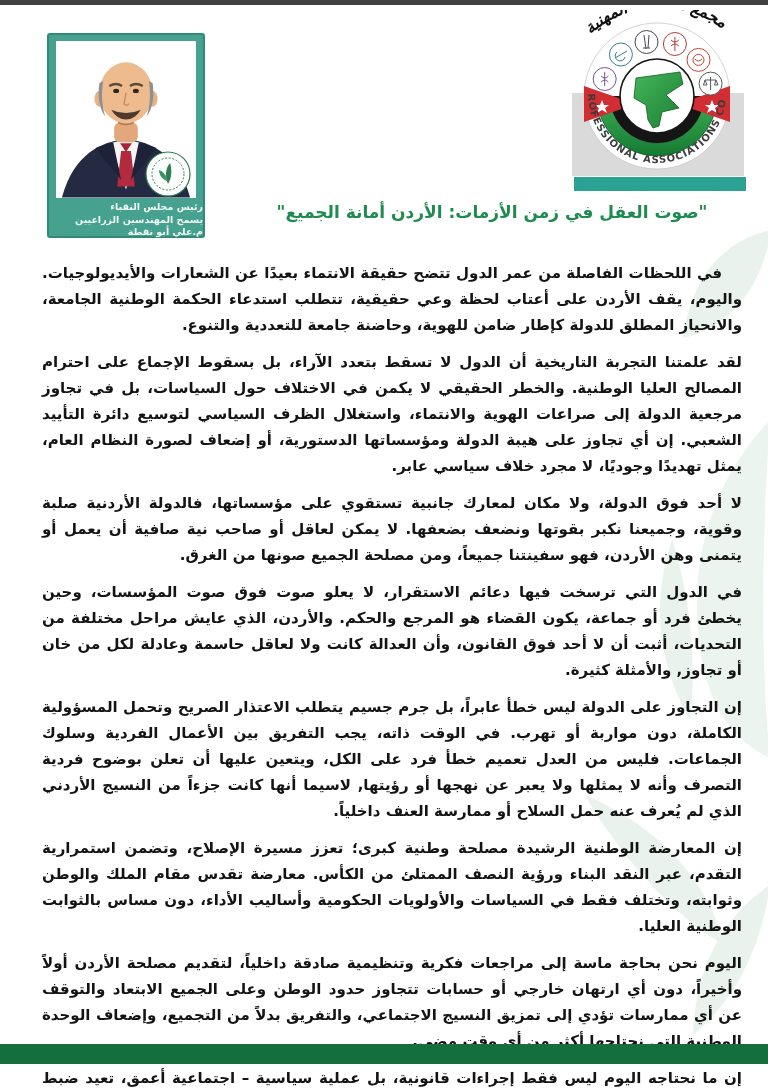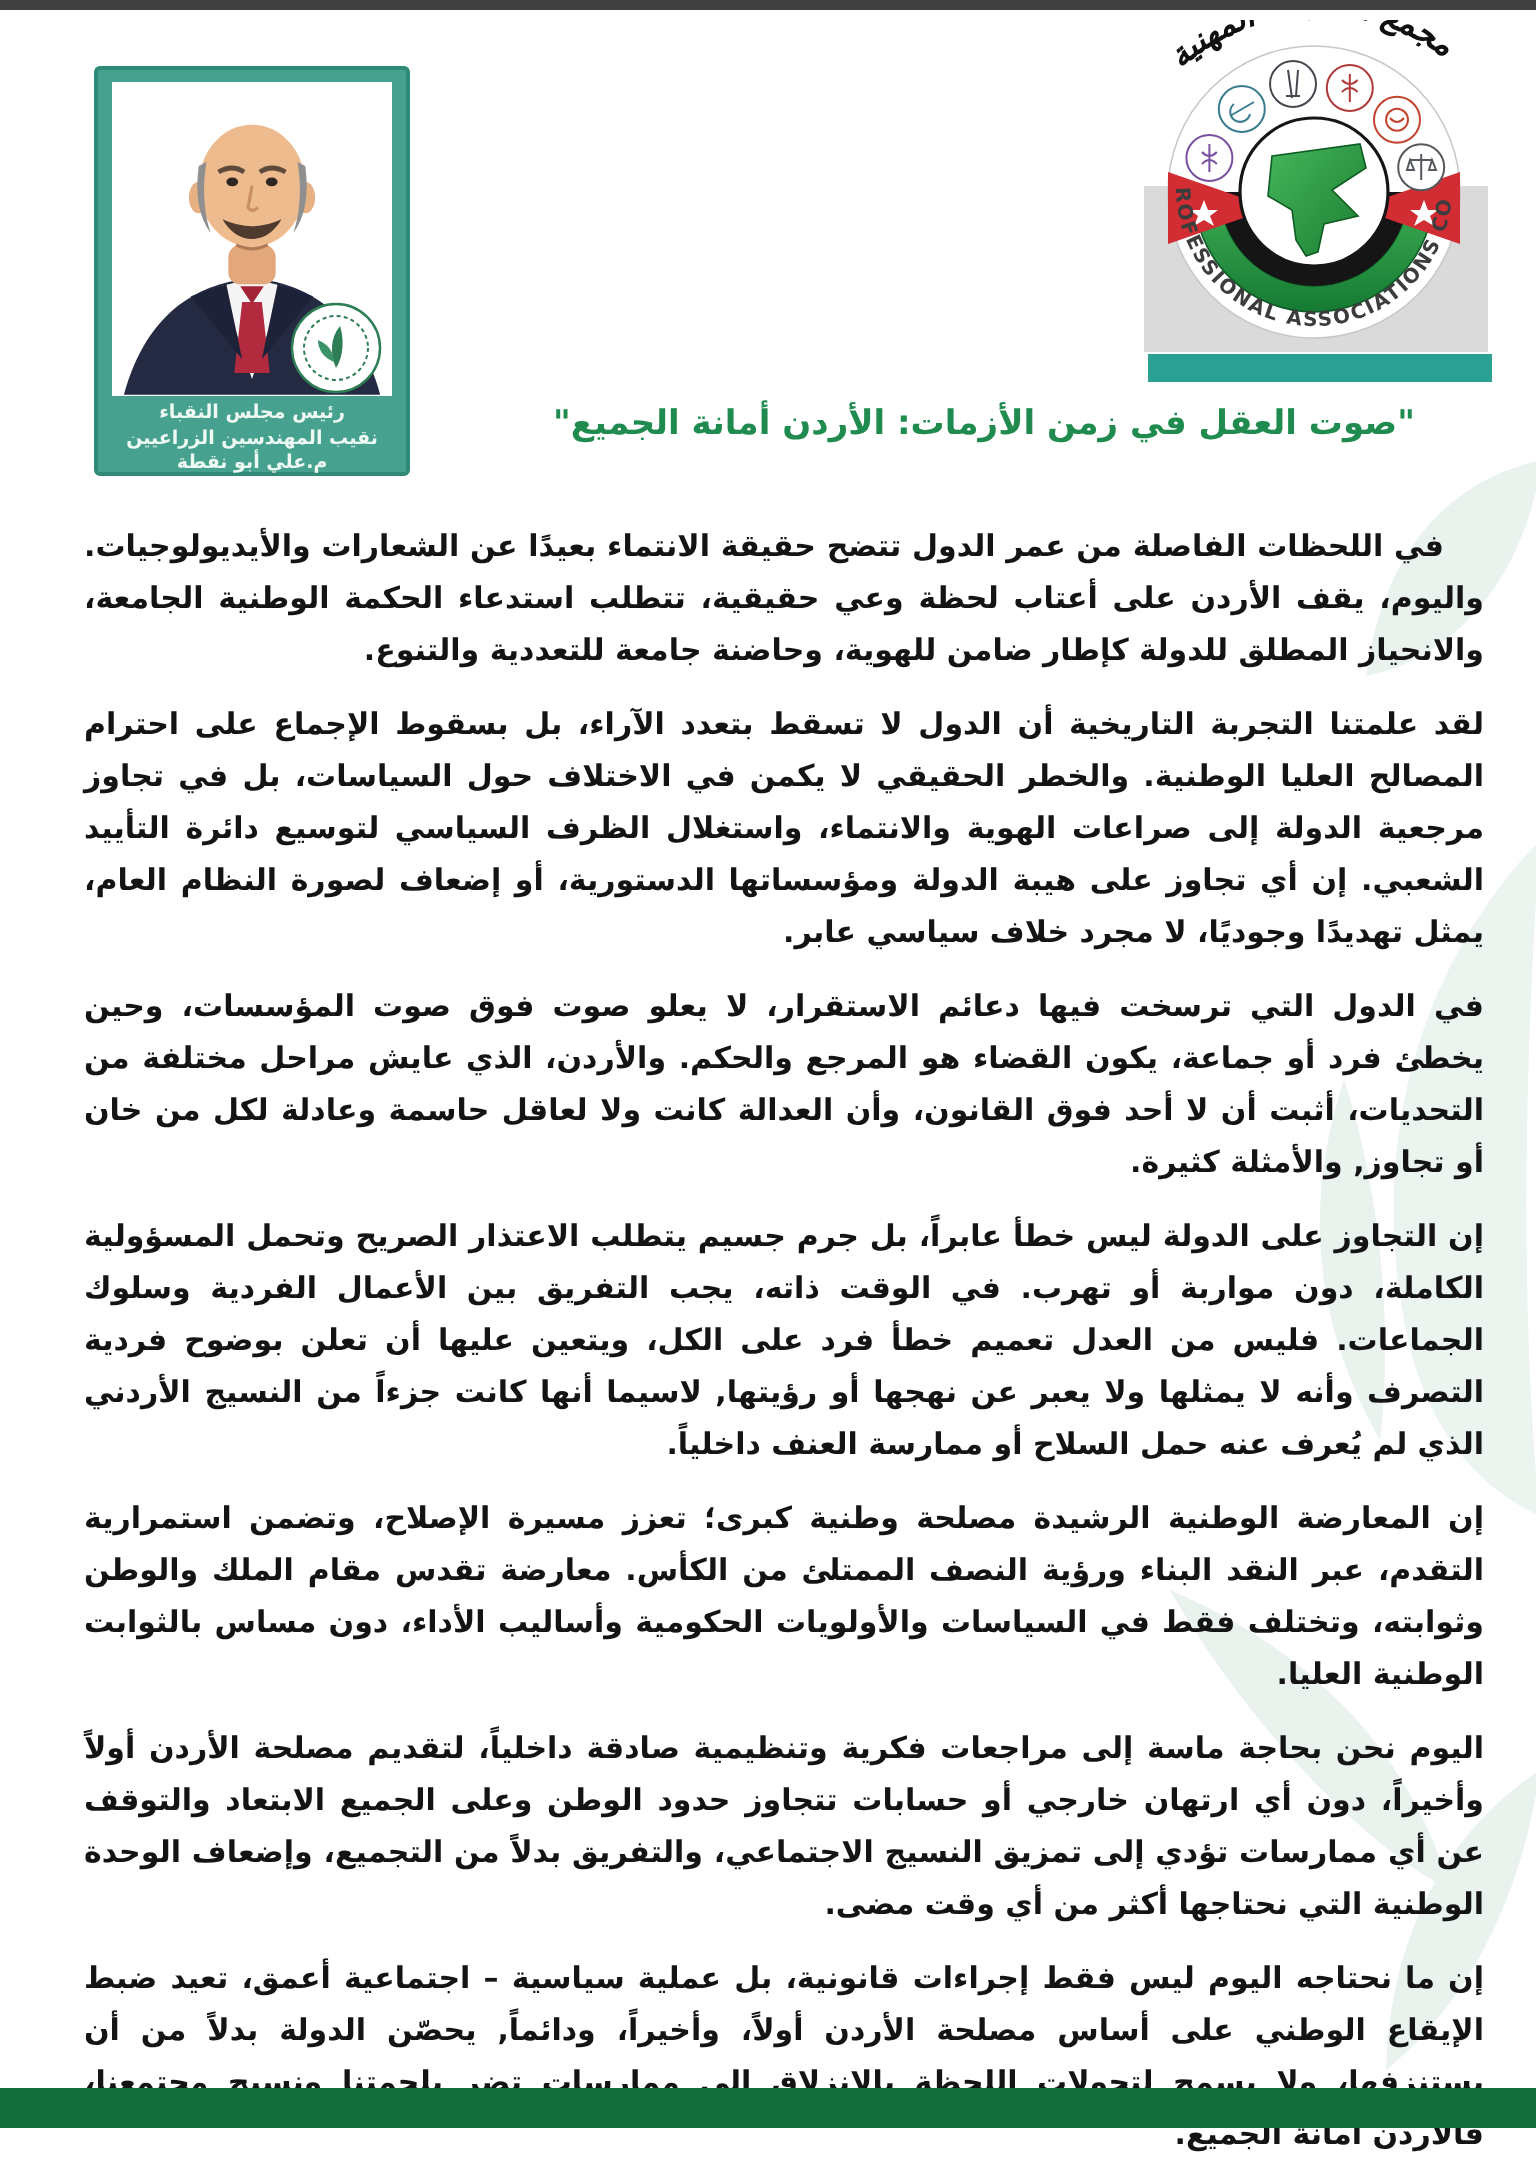--- a/index.html
+++ b/index.html
@@ -17,21 +17,21 @@
   .officer-card{
     position:absolute;left:47px;top:33px;width:158px;height:205px;
     background:#46a28e;border:2px solid #2f8a77;border-radius:3px;box-sizing:border-box;
   }
   .officer-photo{
     position:absolute;left:7px;top:6px;width:140px;height:157px;
     background:#ffffff;overflow:hidden;
   }
   .officer-emblem{position:absolute;left:96px;top:116px;width:46px;height:46px;}
   .officer-titles{
-    position:absolute;left:0;right:0;top:166px;text-align:center;
+    position:absolute;left:0;right:0;top:166px;
     color:#eef9f4;font-size:9.5px;line-height:12.5px;font-weight:600;
     direction:rtl;
   }
 
   
   .complex-logo{position:absolute;left:558px;top:10px;width:200px;height:186px;}
 
   
   .page-title{
     position:absolute;left:232px;top:202px;width:520px;
@@ -103,21 +103,21 @@
       </svg>
     </div>
     <svg class="officer-emblem" viewBox="0 0 46 46">
       <circle cx="23" cy="23" r="22" fill="#ffffff" stroke="#2e7d54" stroke-width="1.2"></circle>
       <circle cx="23" cy="23" r="16" fill="#ffffff" stroke="#2e7d54" stroke-width="1" stroke-dasharray="2 1.6"></circle>
       <path d="M23,33 C20,26 20,18 25,12 C27,18 27,27 23,33 Z" fill="#2e7d54"></path>
       <path d="M22,30 C17,28 14,24 14,19 C19,21 22,25 22,30 Z" fill="#3b9468"></path>
     </svg>
     <div class="officer-titles">
       <div>رئيس مجلس النقباء</div>
-      <div>نقيب المهندسين الزراعيين</div>
+      <div>يسمح المهندسين الزراعيين</div>
       <div>م.علي أبو نقطة</div>
     </div>
   </div>
 
   <svg class="complex-logo" viewBox="0 0 200 186">
     <defs>
       <linearGradient id="ggrad" x1="0" y1="0" x2="0" y2="1">
         <stop offset="0" stop-color="#3fae54"></stop>
           <stop offset="1" stop-color="#157a33"></stop>
       </linearGradient>
@@ -168,20 +168,21 @@
     <text font-size="10" font-weight="bold" fill="#3c3c3c" letter-spacing="1">
       <textPath href="#arcBottom" startOffset="50%" text-anchor="middle">THE PROFESSIONAL ASSOCIATIONS COMPLEX</textPath>
     </text>
   </svg>
 
   <div class="page-title">"صوت العقل في زمن الأزمات: الأردن أمانة الجميع"</div>
 
   <div class="statement">
     <p class="indent">في اللحظات الفاصلة من عمر الدول تتضح حقيقة الانتماء بعيدًا عن الشعارات والأيديولوجيات. واليوم، يقف الأردن على أعتاب لحظة وعي حقيقية، تتطلب استدعاء الحكمة الوطنية الجامعة، والانحياز المطلق للدولة كإطار ضامن للهوية، وحاضنة جامعة للتعددية والتنوع.</p>
     <p>لقد علمتنا التجربة التاريخية أن الدول لا تسقط بتعدد الآراء، بل بسقوط الإجماع على احترام المصالح العليا الوطنية. والخطر الحقيقي لا يكمن في الاختلاف حول السياسات، بل في تجاوز مرجعية الدولة إلى صراعات الهوية والانتماء، واستغلال الظرف السياسي لتوسيع دائرة التأييد الشعبي. إن أي تجاوز على هيبة الدولة ومؤسساتها الدستورية، أو إضعاف لصورة النظام العام، يمثل تهديدًا وجوديًا، لا مجرد خلاف سياسي عابر.</p>
+    <p>لا أحد فوق الدولة، ولا مكان لمعارك جانبية تستقوي على مؤسساتها، فالدولة الأردنية صلبة وقوية، وجميعنا نكبر بقوتها ونضعف بضعفها. لا يمكن لعاقل أو صاحب نية صافية أن يعمل أو يتمنى وهن الأردن، فهو سفينتنا جميعاً، ومن مصلحة الجميع صونها من الغرق.</p>
     <p>في الدول التي ترسخت فيها دعائم الاستقرار، لا يعلو صوت فوق صوت المؤسسات، وحين يخطئ فرد أو جماعة، يكون القضاء هو المرجع والحكم. والأردن، الذي عايش مراحل مختلفة من التحديات، أثبت أن لا أحد فوق القانون، وأن العدالة كانت ولا لعاقل حاسمة وعادلة لكل من خان أو تجاوز, والأمثلة كثيرة.</p>
     <p>إن التجاوز على الدولة ليس خطأ عابراً، بل جرم جسيم يتطلب الاعتذار الصريح وتحمل المسؤولية الكاملة، دون مواربة أو تهرب. في الوقت ذاته، يجب التفريق بين الأعمال الفردية وسلوك الجماعات. فليس من العدل تعميم خطأ فرد على الكل، ويتعين عليها أن تعلن بوضوح فردية التصرف وأنه لا يمثلها ولا يعبر عن نهجها أو رؤيتها, لاسيما أنها كانت جزءاً من النسيج الأردني الذي لم يُعرف عنه حمل السلاح أو ممارسة العنف داخلياً.</p>
     <p>إن المعارضة الوطنية الرشيدة مصلحة وطنية كبرى؛ تعزز مسيرة الإصلاح، وتضمن استمرارية التقدم، عبر النقد البناء ورؤية النصف الممتلئ من الكأس. معارضة تقدس مقام الملك والوطن وثوابته، وتختلف فقط في السياسات والأولويات الحكومية وأساليب الأداء، دون مساس بالثوابت الوطنية العليا.</p>
     <p>اليوم نحن بحاجة ماسة إلى مراجعات فكرية وتنظيمية صادقة داخلياً،  لتقديم مصلحة الأردن أولاً وأخيراً، دون أي ارتهان خارجي أو حسابات تتجاوز حدود الوطن وعلى الجميع الابتعاد والتوقف عن أي ممارسات تؤدي إلى تمزيق النسيج الاجتماعي، والتفريق بدلاً من التجميع، وإضعاف الوحدة الوطنية التي نحتاجها أكثر من أي وقت مضى.</p>
     <p>إن ما نحتاجه اليوم ليس فقط إجراءات قانونية، بل عملية سياسية – اجتماعية أعمق، تعيد ضبط الإيقاع الوطني على أساس مصلحة الأردن أولاً، وأخيراً، ودائماً, يحصّن الدولة بدلاً من أن يستنزفها، ولا يسمح لتحولات اللحظة بالانزلاق إلى ممارسات تضر بلحمتنا ونسيج مجتمعنا، فالأردن أمانة الجميع.</p>
   </div>
 
   <div class="bottom-bar"></div>
 </div>
 

